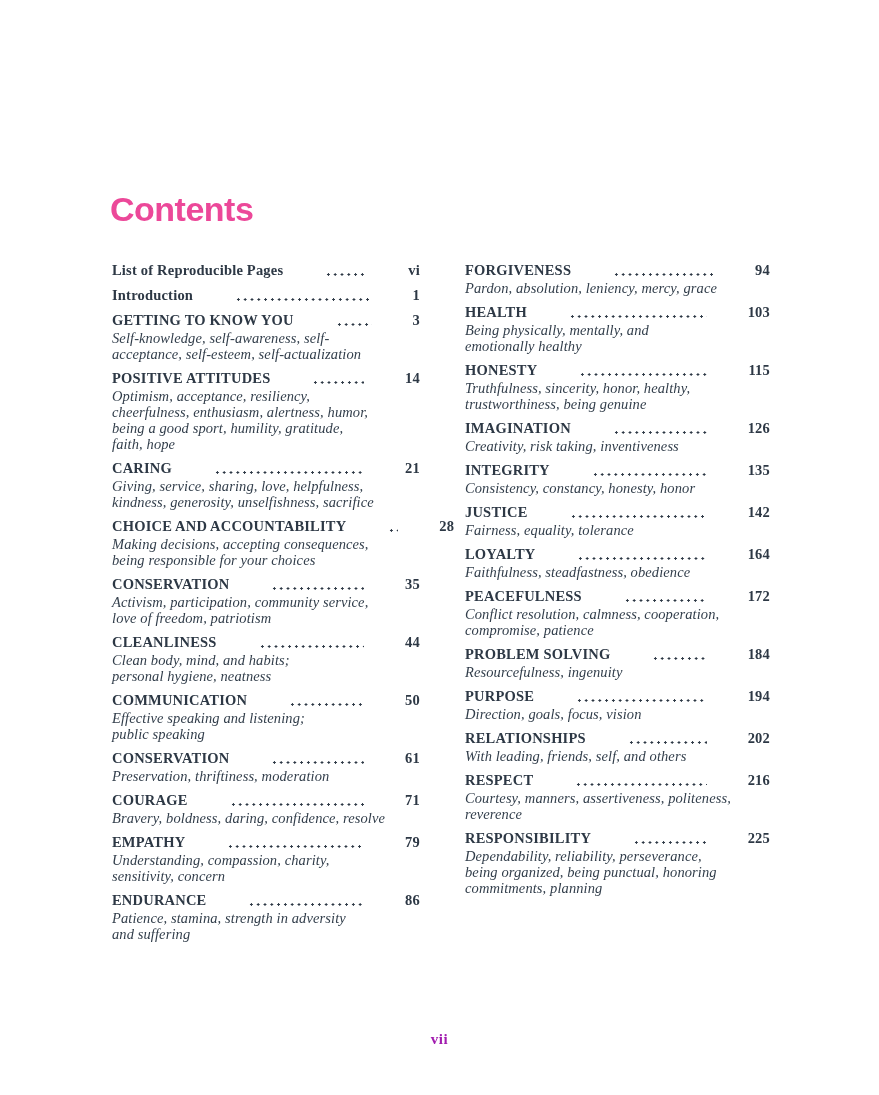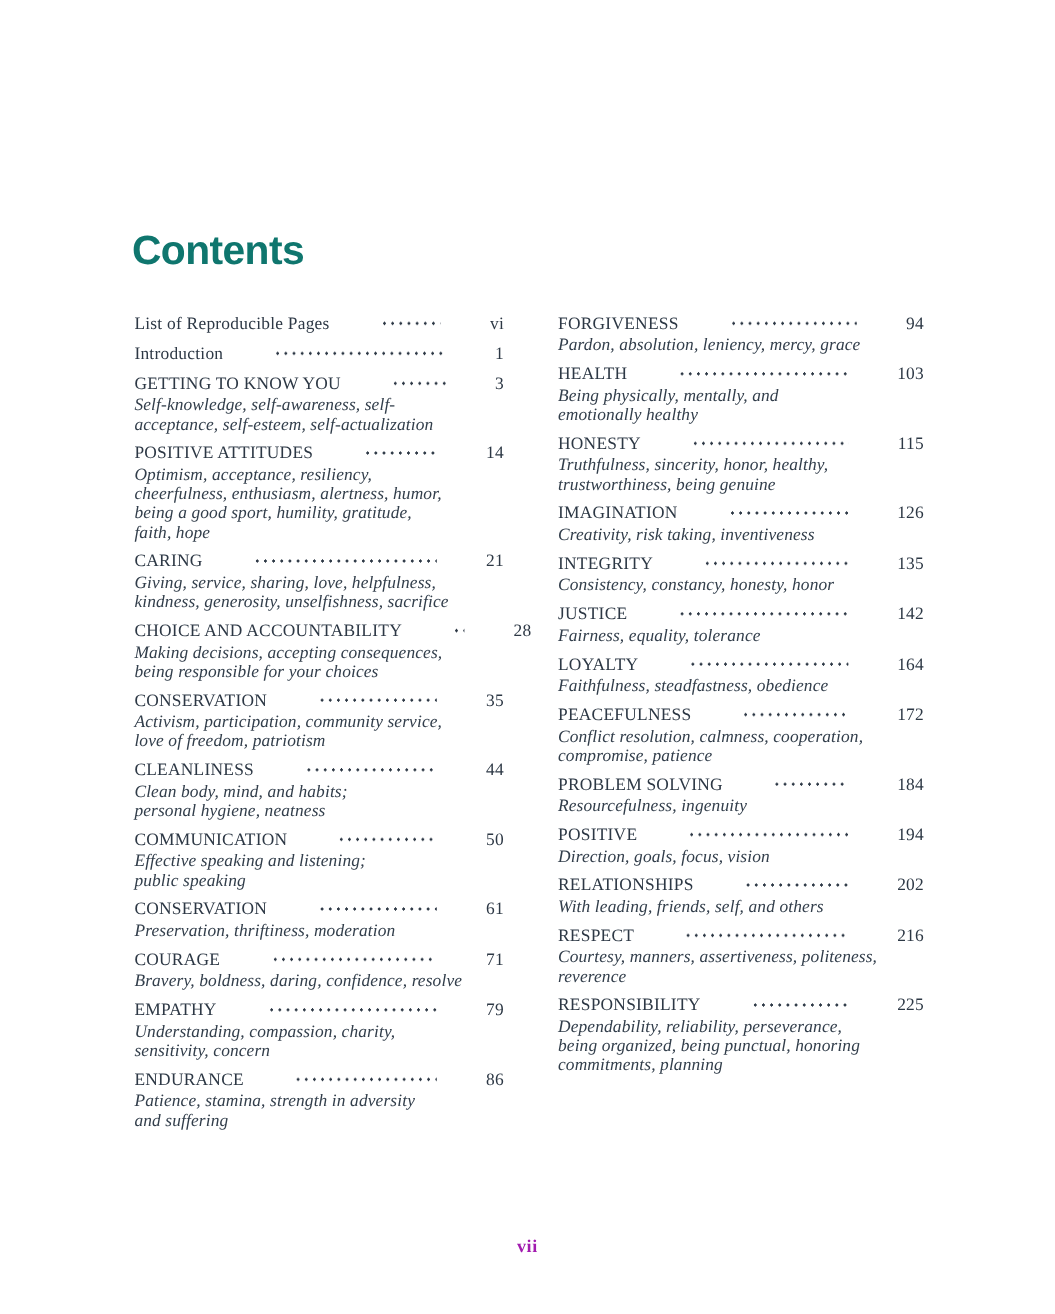--- a/index.html
+++ b/index.html
@@ -12,35 +12,36 @@
     color: #2d3845;
   }
   .title {
     position: absolute;
     left: 110px; top: 190px;
     margin: 0;
     font-family: "Liberation Sans", sans-serif;
     font-weight: 700;
     font-size: 34px;
     letter-spacing: -0.5px;
-    color: #0f766e;
+    color: #ec4899;
   }
   .columns {
     position: absolute;
     left: 112px; top: 262px;
     width: 658px;
     display: flex;
     justify-content: space-between;
   }
   .col { width: 308px; }
   .col-right { width: 305px; }
   .entry { margin-bottom: 8px; }
   .row {
     display: flex;
-    font-weight: 400;
+    align-items: flex-end;
+    font-weight: 700;
     font-size: 14.5px;
     line-height: 17px;
     letter-spacing: 0.2px;
     gap: 38px;
   }
   .etitle { white-space: nowrap; }
   .leader {
     flex: 1 1 auto;
     min-width: 10px;
     height: 12px;
@@ -293,21 +294,21 @@
           <div class="row">
             <span class="etitle">PROBLEM SOLVING</span>
             <span class="leader"></span>
             <span class="epage">184</span>
           </div>
           <div class="esub">Resourcefulness, ingenuity</div>
         </div>
 
         <div class="entry">
           <div class="row">
-            <span class="etitle">POSITIVE</span>
+            <span class="etitle">PURPOSE</span>
             <span class="leader"></span>
             <span class="epage">194</span>
           </div>
           <div class="esub">Direction, goals, focus, vision</div>
         </div>
 
         <div class="entry">
           <div class="row">
             <span class="etitle">RELATIONSHIPS</span>
             <span class="leader"></span>

